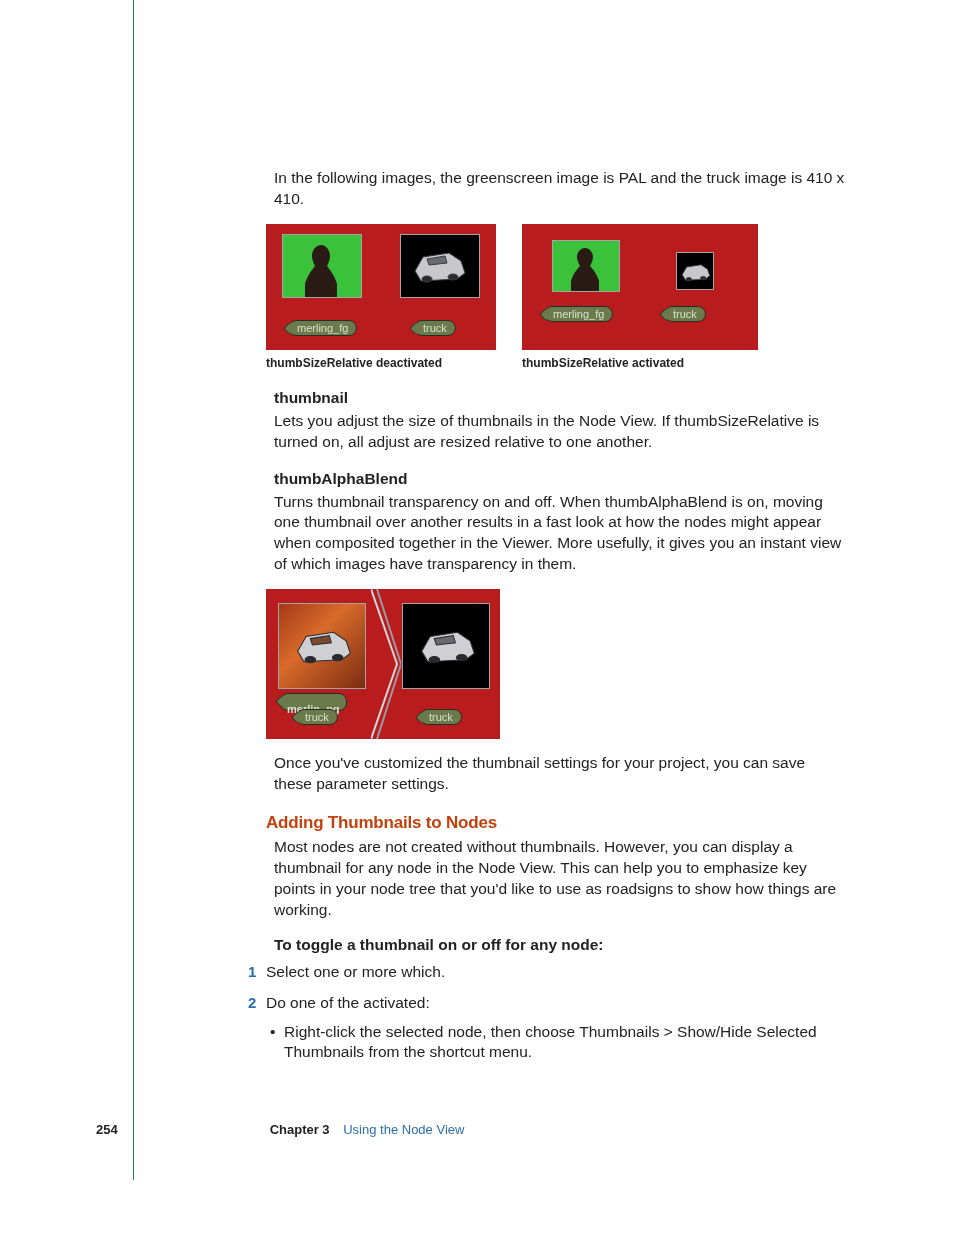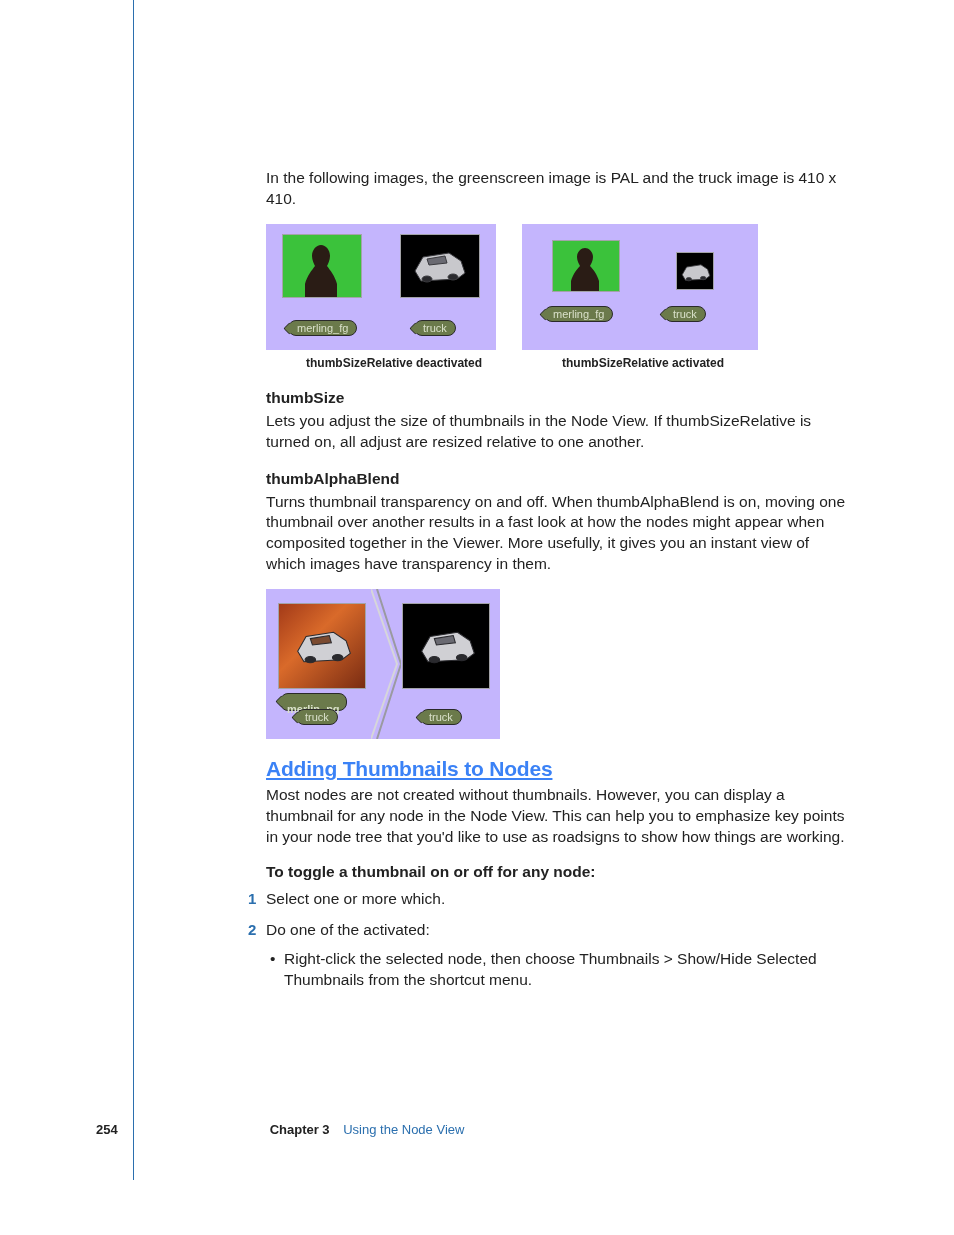--- a/index.html
+++ b/index.html
@@ -24,42 +24,41 @@
     width: 0;
     height: 1180px;
     border-left: 1px solid #2b6fae;
   }
   .content {
     position: absolute;
     left: 266px;
     top: 168px;
     width: 580px;
   }
-  p { margin: 0 0 10px 0; line-height: 1.35; }
+  p { margin: 0 0 10px 8px; line-height: 1.35; }
   .bold { font-weight: 600; }
   .heading-blue {
-    color: #3b82f6;
+    color: #c2410c;
     font-weight: 600;
-    font-size: 21px;
+    font-size: 17px;
     margin: 18px 0 4px 0;
     letter-spacing: -0.2px;
-    text-decoration: underline;
   }
   .caption {
     font-size: 12px;
     font-weight: 600;
     color: #222;
   }
   .figrow {
     display: flex;
     gap: 26px;
     margin: 14px 0 6px 0;
   }
   .figpanel {
-    background: #c4b5fd;
+    background: #b91c1c;
     box-sizing: border-box;
     position: relative;
   }
   .fig1 { width: 230px; height: 126px; }
   .fig2 { width: 236px; height: 126px; }
   .fig3 { width: 234px; height: 150px; }
   .thumb {
     position: absolute;
     background: #000;
     border: 1px solid #a3a3a8;
@@ -96,21 +95,21 @@
     position: absolute;
     width: 58px; height: 38px;
   }
   .truck svg { width: 100%; height: 100%; }
   
   .woman {
     position: absolute;
   }
   .woman svg { width: 100%; height: 100%; display:block; }
 
-  .caprow { display:flex; gap:26px; margin-top:6px; margin-bottom:18px;margin-left:40px;}
+  .caprow { display:flex; gap:26px; margin-top:6px; margin-bottom:18px;}
   .caprow > div:first-child { width:230px; }
   .caprow > div:last-child  { width:236px; }
 
   .section { margin-top: 16px; }
 
   .bullet-square {
     position: absolute;
     left: -18px;
     top: 5px;
     width: 6px; height: 6px;
@@ -228,21 +227,21 @@
         <div class="tagpill" style="left:142px; top:82px;">truck</div>
       </div>
     </div>
 
     <div class="caprow">
       <div class="caption">thumbSizeRelative deactivated</div>
       <div class="caption">thumbSizeRelative activated</div>
     </div>
 
     <div class="section">
-      <p class="bold" style="margin-bottom:2px;">thumbSize</p>
+      <p class="bold" style="margin-bottom:2px;">thumbnail</p>
       <p>Lets you adjust the size of thumbnails in the Node View. If thumbSizeRelative is turned on, all adjust are resized relative to one another.</p>
     </div>
 
     <div class="section">
       <p class="bold" style="margin-bottom:2px;">thumbAlphaBlend</p>
       <p>Turns thumbnail transparency on and off. When thumbAlphaBlend is on, moving one thumbnail over another results in a fast look at how the nodes might appear when composited together in the Viewer. More usefully, it gives you an instant view of which images have transparency in them.</p>
     </div>
 
     <div class="figpanel fig3" style="margin:14px 0 14px 0;">
 
@@ -274,20 +273,21 @@
                 <ellipse cx="16" cy="32" rx="5" ry="3" fill="#2a2a2e"></ellipse>
                 <ellipse cx="42" cy="30" rx="5" ry="3" fill="#2a2a2e"></ellipse>
                 <path d="M16 12 L34 9 L36 16 L18 18 Z" fill="#6a6a72"></path>
               </g>
             </svg>
         </div>
       </div>
       <div class="tagpill" style="left:154px; top:120px;">truck</div>
     </div>
 
+    <p>Once you've customized the thumbnail settings for your project, you can save these parameter settings.</p>
 
     <div style="margin-top:14px;">
     </div>
 
     <h3 class="heading-blue">Adding Thumbnails to Nodes</h3>
     <p>Most nodes are not created without thumbnails. However, you can display a thumbnail for any node in the Node View. This can help you to emphasize key points in your node tree that you'd like to use as roadsigns to show how things are working.</p>
 
     <div style="margin-top:14px;">
       <p class="bold" style="margin-bottom:4px;">To toggle a thumbnail on or off for any node:</p>
       <ol class="numlist">

